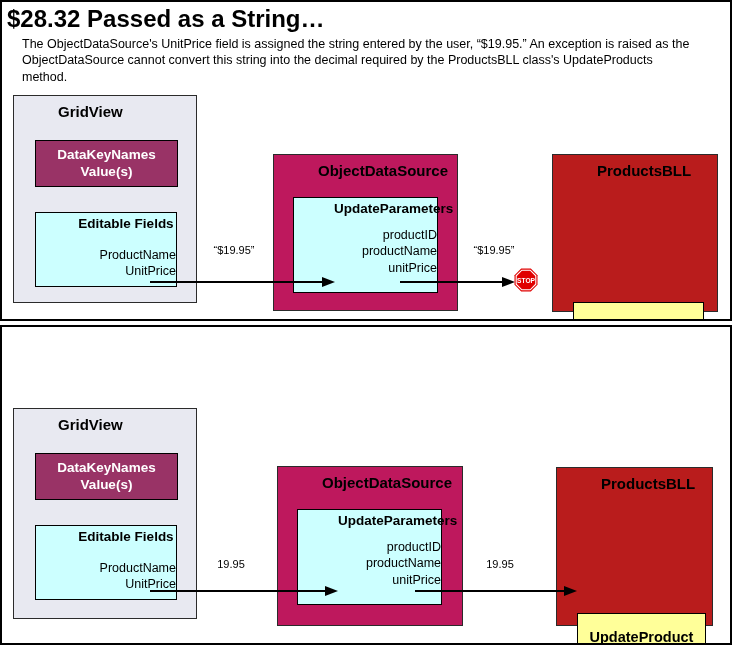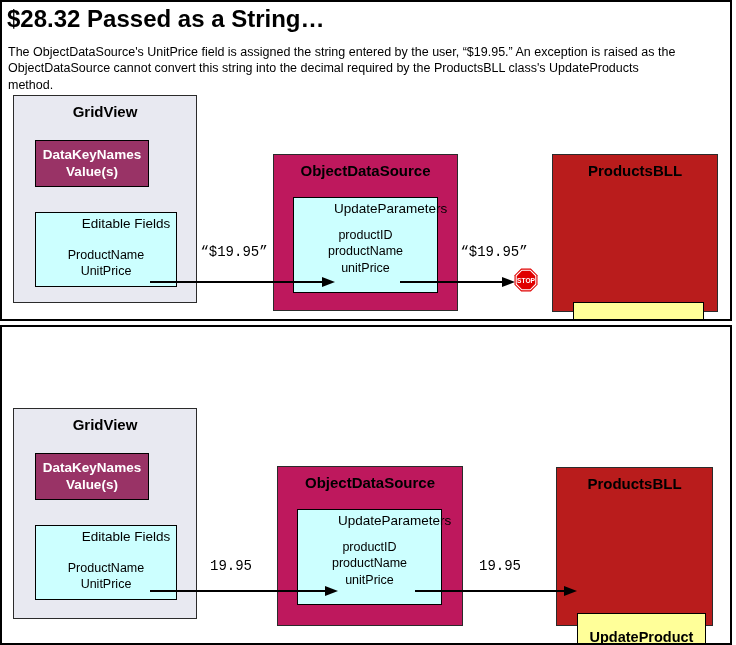--- a/index.html
+++ b/index.html
@@ -14,52 +14,52 @@
     border:2px solid #000; overflow:hidden;
   }
   #panel0 { top:0;   height:321px; }
   #panel1 { top:325px; height:320px; }
 
   .heading {
     position:absolute; left:5px; top:3px;
     font-size:24px; font-weight:bold; line-height:1.18; white-space:pre;
   }
   .desc {
-    position:absolute; left:6px; font-size:12.5px; line-height:16.3px;
-    white-space:pre; letter-spacing:0;margin-top:8px;
+    position:absolute; left:20px; font-size:12.5px; line-height:16.3px;
+    white-space:pre; letter-spacing:0;
   }
   #panel0 .desc { top:34px; }
   #panel1 .desc { top:35px; }
 
   .bigbox { position:absolute; border:1.5px solid #2b2b2b; }
   .boxtitle {
-    position:absolute; top:7px; left:0; right:0; text-align:center;
-    font-weight:bold; font-size:15px;
+    position:absolute; top:7px; left:0; right:0; text-align:left;
+    font-weight:bold; font-size:15px;padding-left:44px;
   }
 
   .gv { background:#e8e9f1; }
   #panel0 .gv { left:11px; top:93px; width:184px; height:208px; }
   #panel1 .gv { left:11px; top:81px; width:184px; height:211px; }
 
   .dkn {
-    position:absolute; left:21px; top:44px; width:114px; height:47px;
+    position:absolute; left:21px; top:44px; width:143px; height:47px;
     background:#993366; border:1.5px solid #000; color:#fff;
     font-weight:bold; font-size:13.5px; line-height:17px;
     text-align:center; white-space:pre-line; padding-top:5px;
   }
   .ef {
     position:absolute; left:21px; top:116px; width:142px; height:75px;
     background:#ccffff; border:1.5px solid #000;
   }
   .innertitle {
     position:absolute; top:3px; left:0; right:0; text-align:center;
-    font-weight:normal; font-size:13.5px;padding-left:40px;
+    font-weight:bold; font-size:13.5px;padding-left:40px;
   }
   .fields {
-    position:absolute; top:34px; left:0; right:0; text-align:center;
+    position:absolute; top:34px; left:0; right:0; text-align:right;
     font-size:12.5px; line-height:16px; white-space:pre-line;
   }
 
   .ods { background:#be185d; }
   #panel0 .ods { left:271px; top:152px; width:185px; height:157px; }
   #panel1 .ods { left:275px; top:139px; width:186px; height:160px; }
   .up {
     position:absolute; left:19px; top:42px; width:145px; height:96px;
     background:#ccffff; border:1.5px solid #000;
   }
@@ -75,21 +75,21 @@
   }
   #panel0 .updprod { left:20px; top:101px; width:131px; height:47px; }
   #panel1 .updprod { left:20px; top:99px;  width:129px; height:47px; }
 
   .aline { position:absolute; height:2px; background:#000; }
   .ahead {
     position:absolute; width:0; height:0;
     border-left:13px solid #000;
     border-top:5px solid transparent; border-bottom:5px solid transparent;
   }
-  .albl { position:absolute; width:110px; text-align:center; font-size:14px;font-family:Liberation Mono, monospace; }
+  .albl { position:absolute; width:110px; text-align:center; font-size:11px; }
 
   #panel0 .a1line { left:148px; top:279px; width:174px; }
   #panel0 .a1head { left:320px; top:275px; }
   #panel0 .a1lbl  { left:177px; top:242px; }
   #panel0 .a2line { left:398px; top:279px; width:103px; }
   #panel0 .a2head { left:500px; top:275px; }
   #panel0 .a2lbl  { left:437px; top:242px; }
   #panel0 .stop   { position:absolute; left:512px; top:266px; width:24px; height:24px; }
 
   #panel1 .a1line { left:148px; top:263px; width:176px; }

